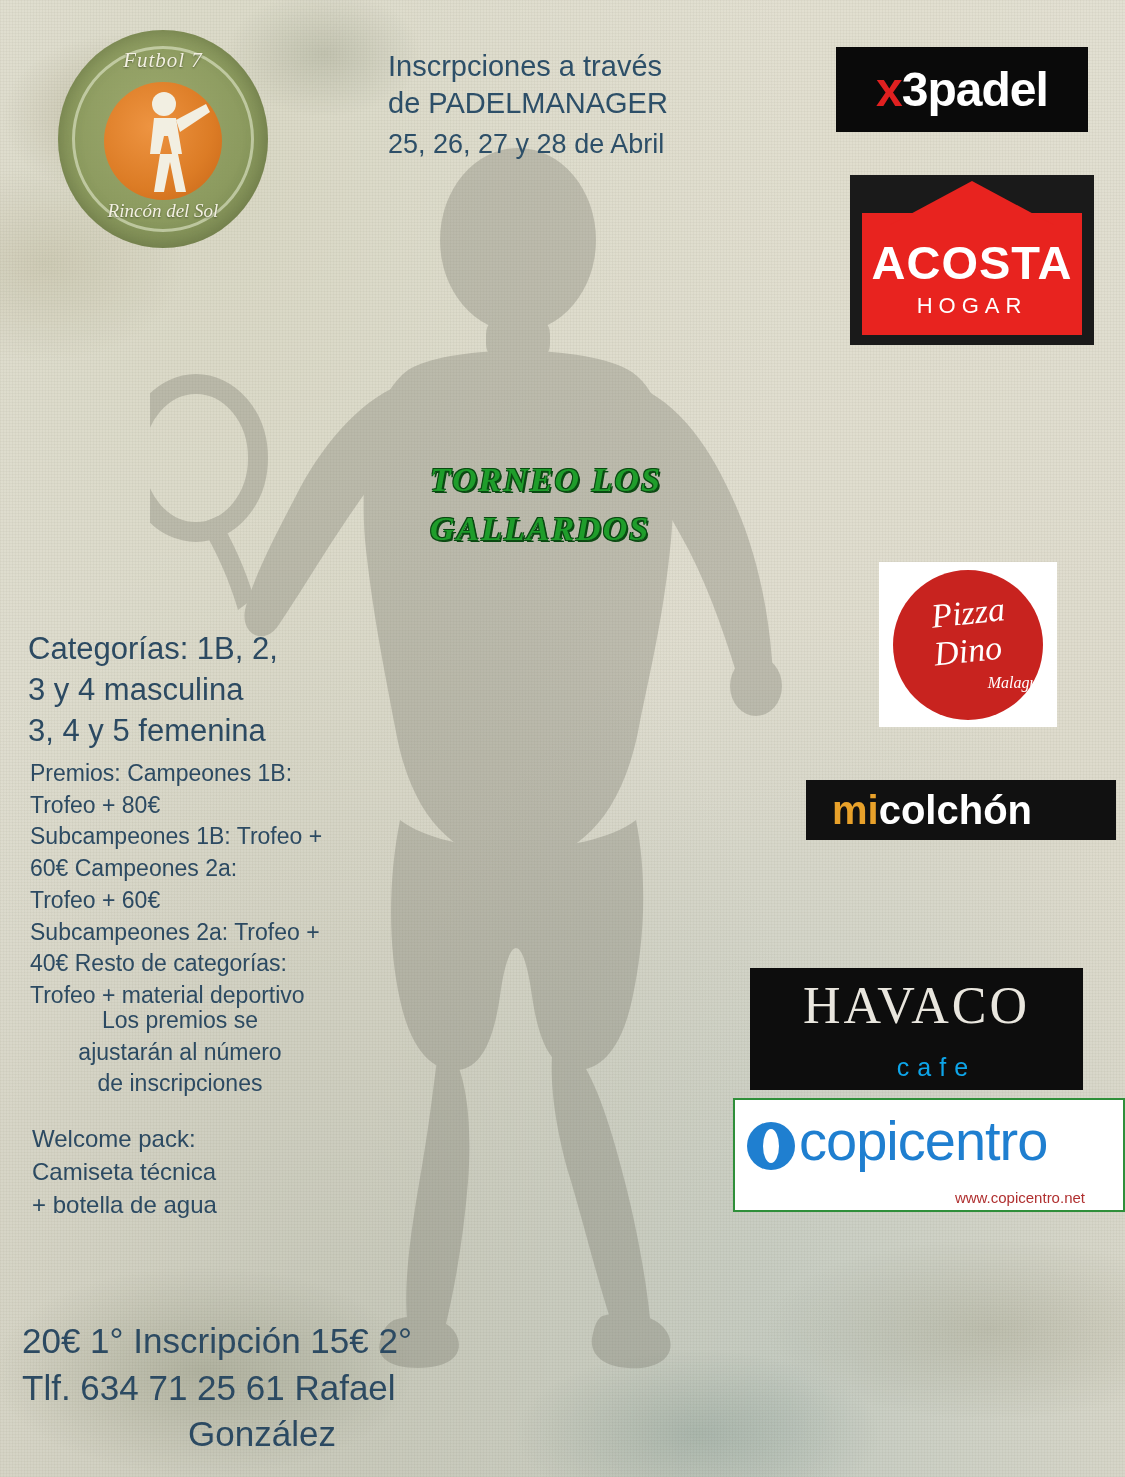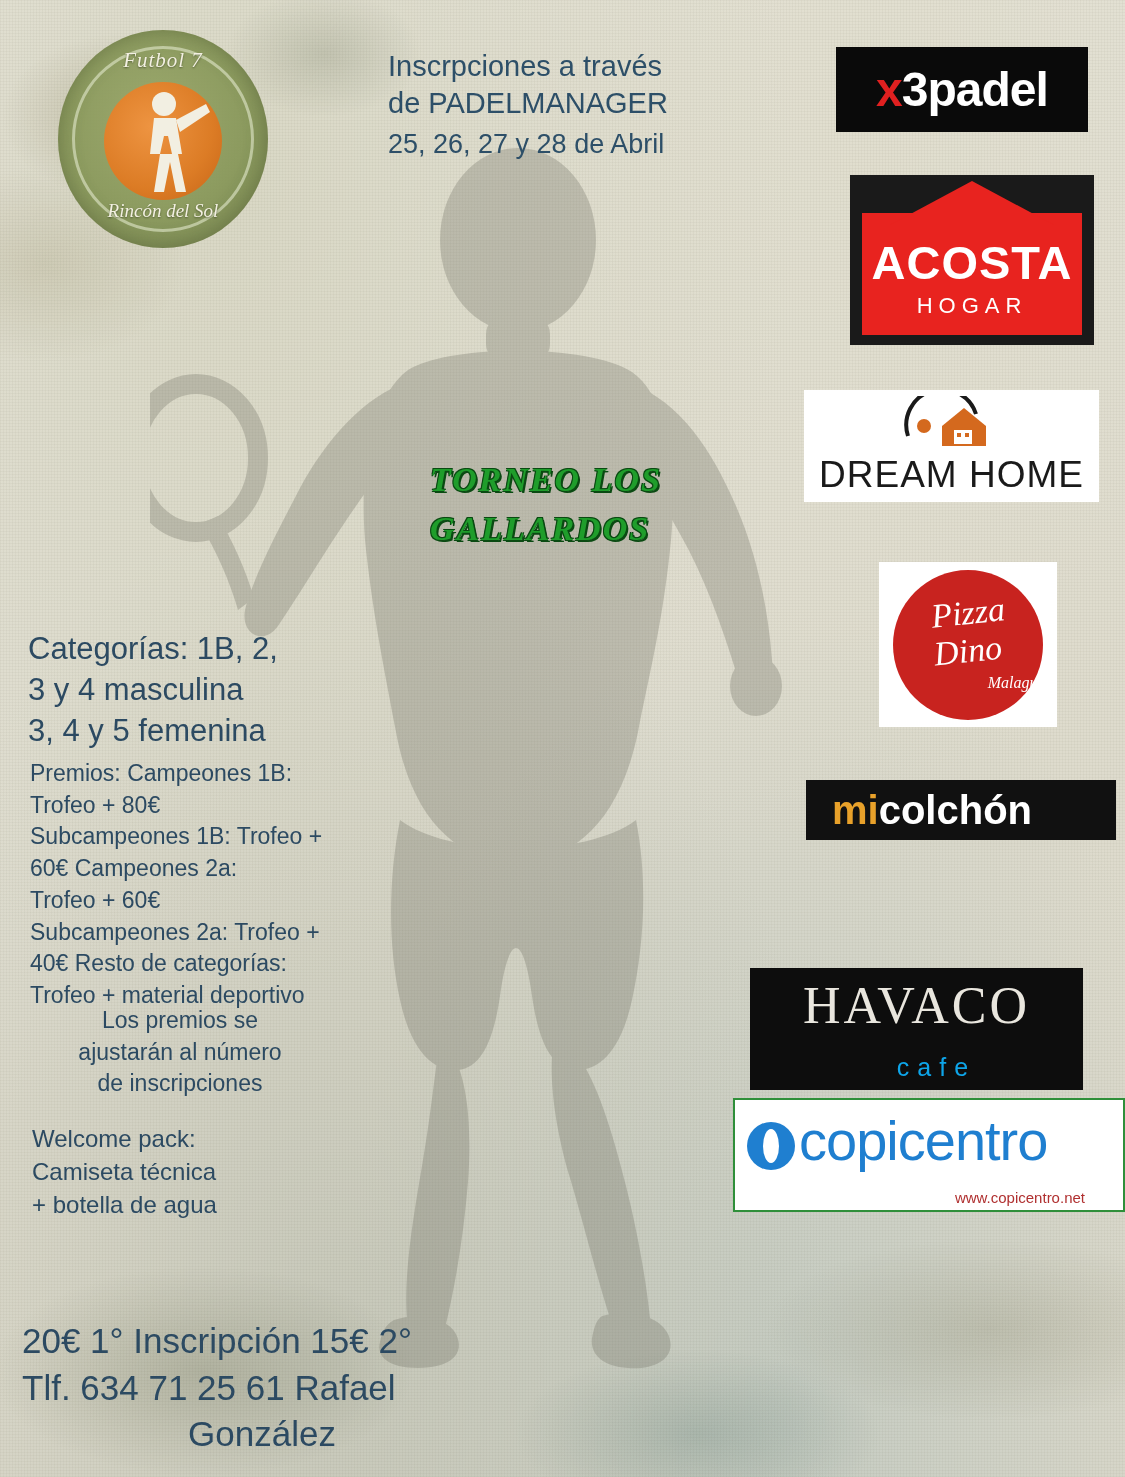--- a/index.html
+++ b/index.html
@@ -491,33 +491,20 @@
     <div class="txt"><span class="x">x</span><span class="three">3</span><span>padel</span></div>
   </div>
 
   <div class="sponsor" id="sponsor-acosta">
     <div class="redbox"></div>
     <div class="roof"></div>
     <div class="name">ACOSTA</div>
     <div class="sub">HOGAR</div>
   </div>
 
-  <div class="sponsor" id="sponsor-dreamhome">
-    <div class="mark">
-      <svg viewBox="0 0 100 54" xmlns="http://www.w3.org/2000/svg">
-        <path d="M6 40 A34 34 0 0 1 74 18" fill="none" stroke="#1a1a1a" stroke-width="4"></path>
-        <circle cx="22" cy="30" r="7" fill="#d4691e"></circle>
-        <path d="M40 30 L62 12 L84 30 L84 50 L40 50 Z" fill="#d4691e"></path>
-        <rect x="52" y="34" width="18" height="14" fill="#ffffff"></rect>
-        <rect x="55" y="37" width="4" height="4" fill="#d4691e"></rect>
-        <rect x="63" y="37" width="4" height="4" fill="#d4691e"></rect>
-      </svg>
-    </div>
-    <div class="name">DREAM HOME</div>
-  </div>
 
   <div class="sponsor" id="sponsor-pizzadino">
     <div class="circle"></div>
     <div class="t1">Pizza</div>
     <div class="t2">Dino</div>
     <div class="t3">Malagueta</div>
   </div>
 
   <div class="sponsor" id="sponsor-micolchon">
     <span class="mi">mi</span>

